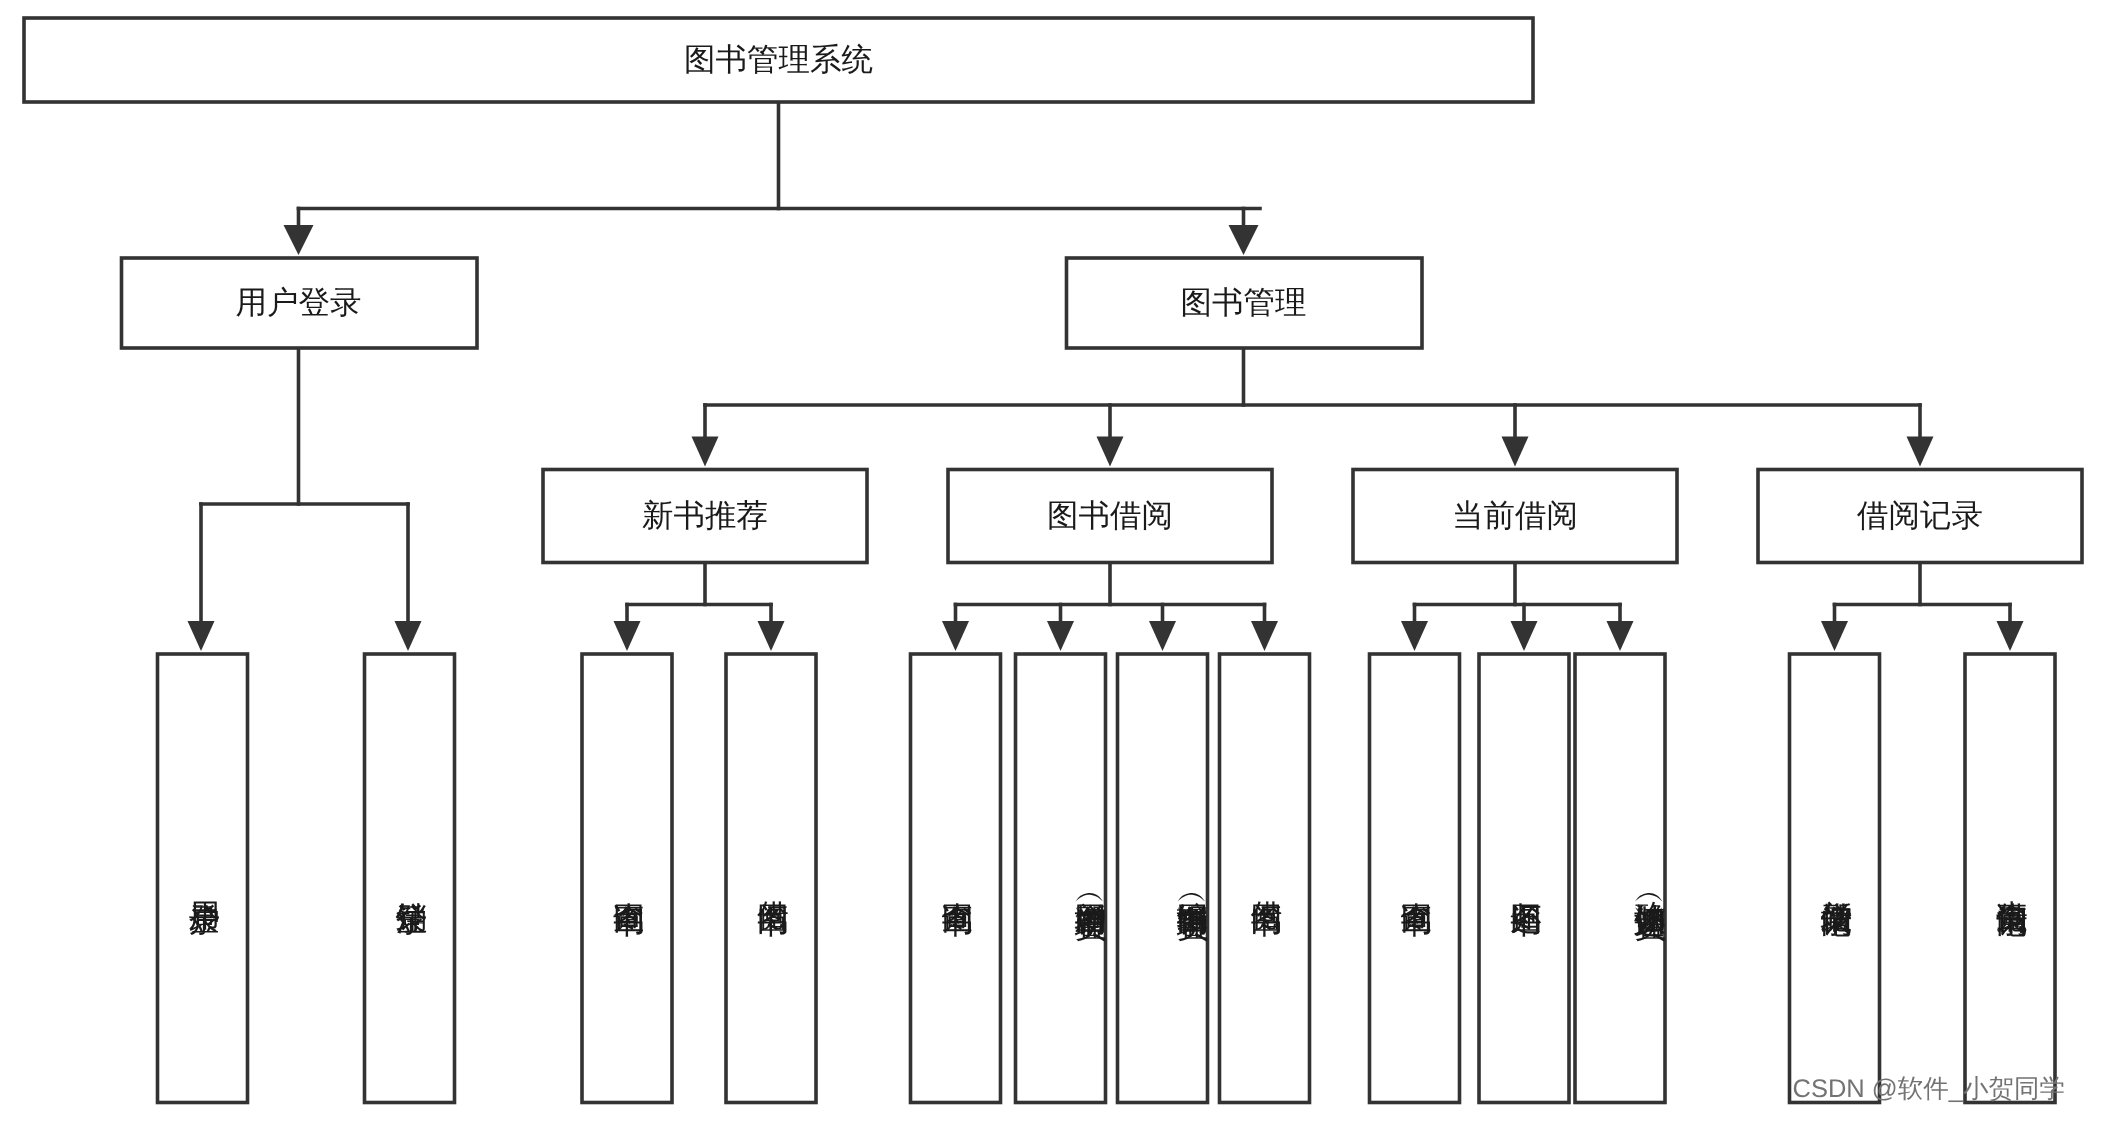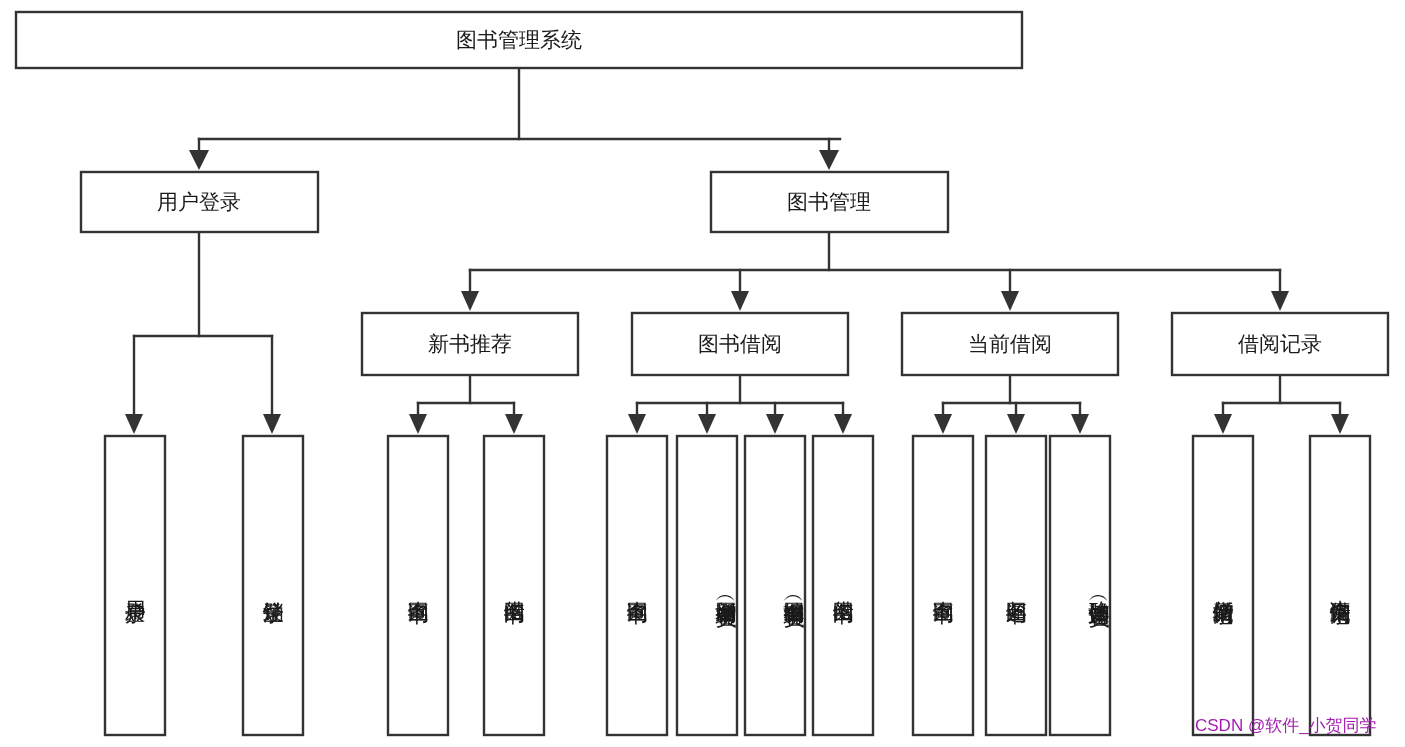--- a/index.html
+++ b/index.html
@@ -67,21 +67,21 @@
   }
   .node-label-v.center-v {
     align-items: center;
   }
   .watermark {
     position: absolute;
     left: 1195px;
     top: 714px;
     font-family: "Liberation Sans", "DejaVu Sans", sans-serif;
     font-size: 17px;
-    color: #a21caf;
+    color: #737373;
     white-space: nowrap;
   }
 </style>
 </head>
 <body>
 
 <div id="diagram-root">
 
   <svg id="flow" viewBox="0 0 1405 747">
     <defs>

